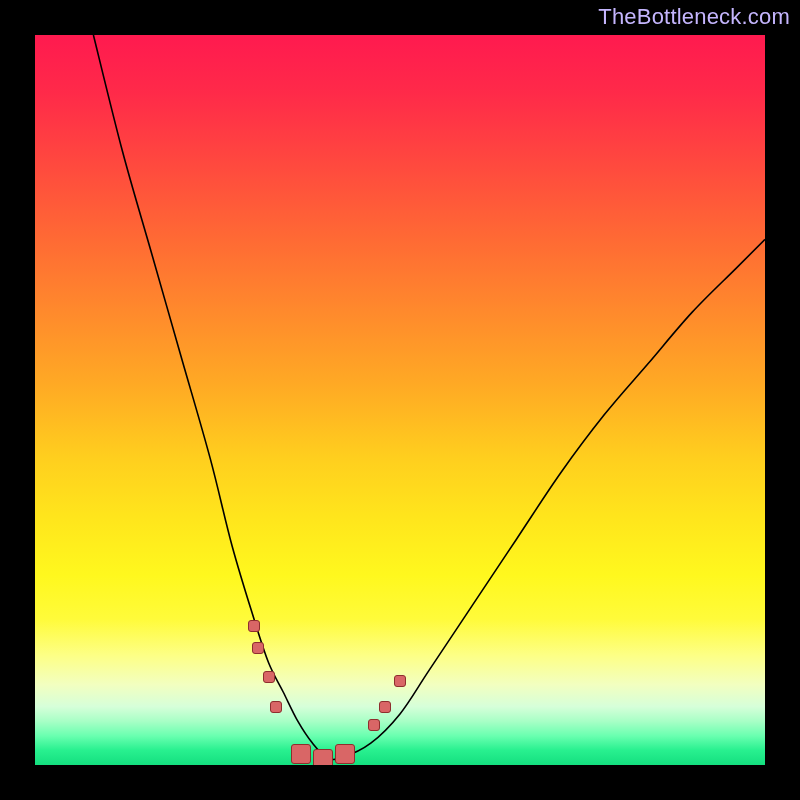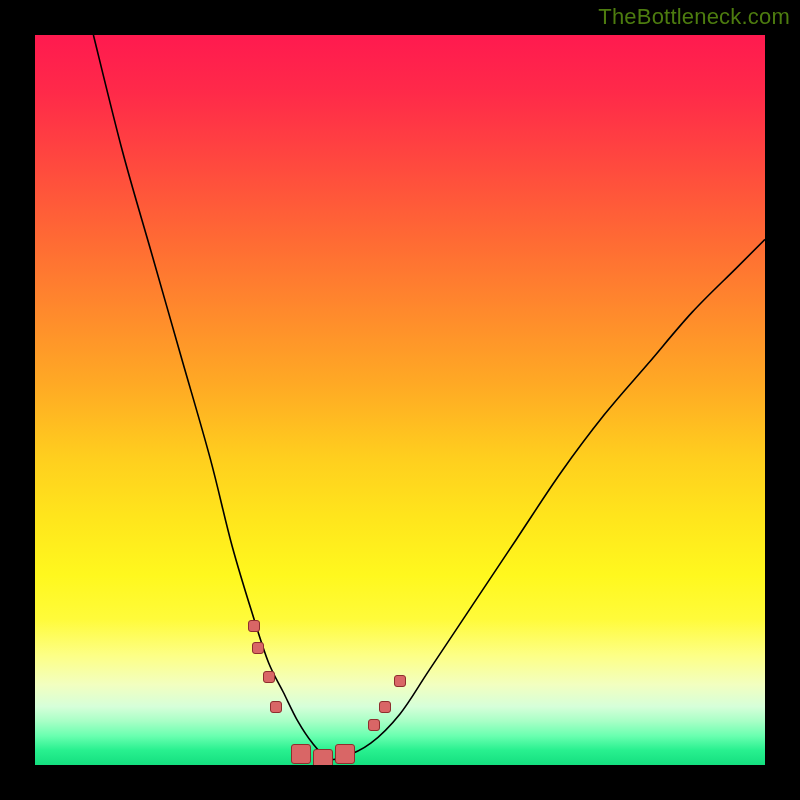--- a/index.html
+++ b/index.html
@@ -14,21 +14,21 @@
   .frame {
     position: relative;
     width: 800px;
     height: 800px;
     background: #000;
   }
   .watermark {
     position: absolute;
     top: 4px;
     right: 10px;
-    color: #4d7c0f;
+    color: #c4b5fd;
     font-size: 22px;
     font-weight: 500;
     letter-spacing: 0.2px;
     z-index: 50;
   }
   .plot {
     position: absolute;
     left: 35px;
     top: 35px;
     width: 730px;

